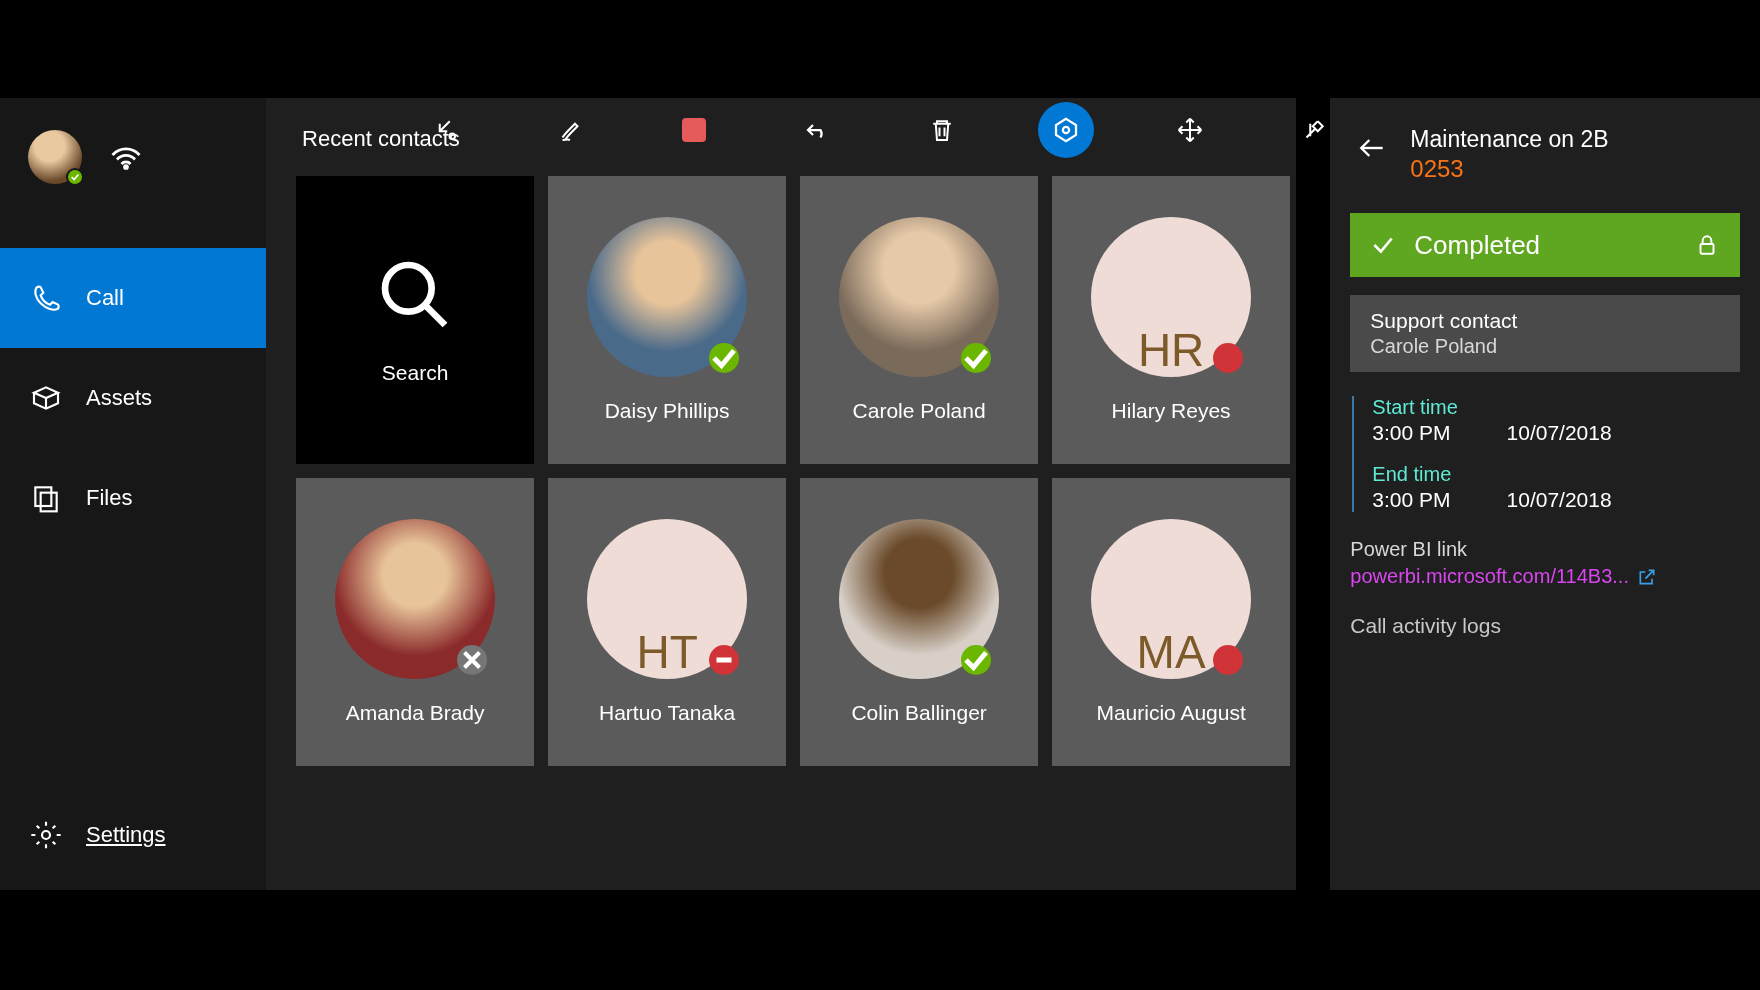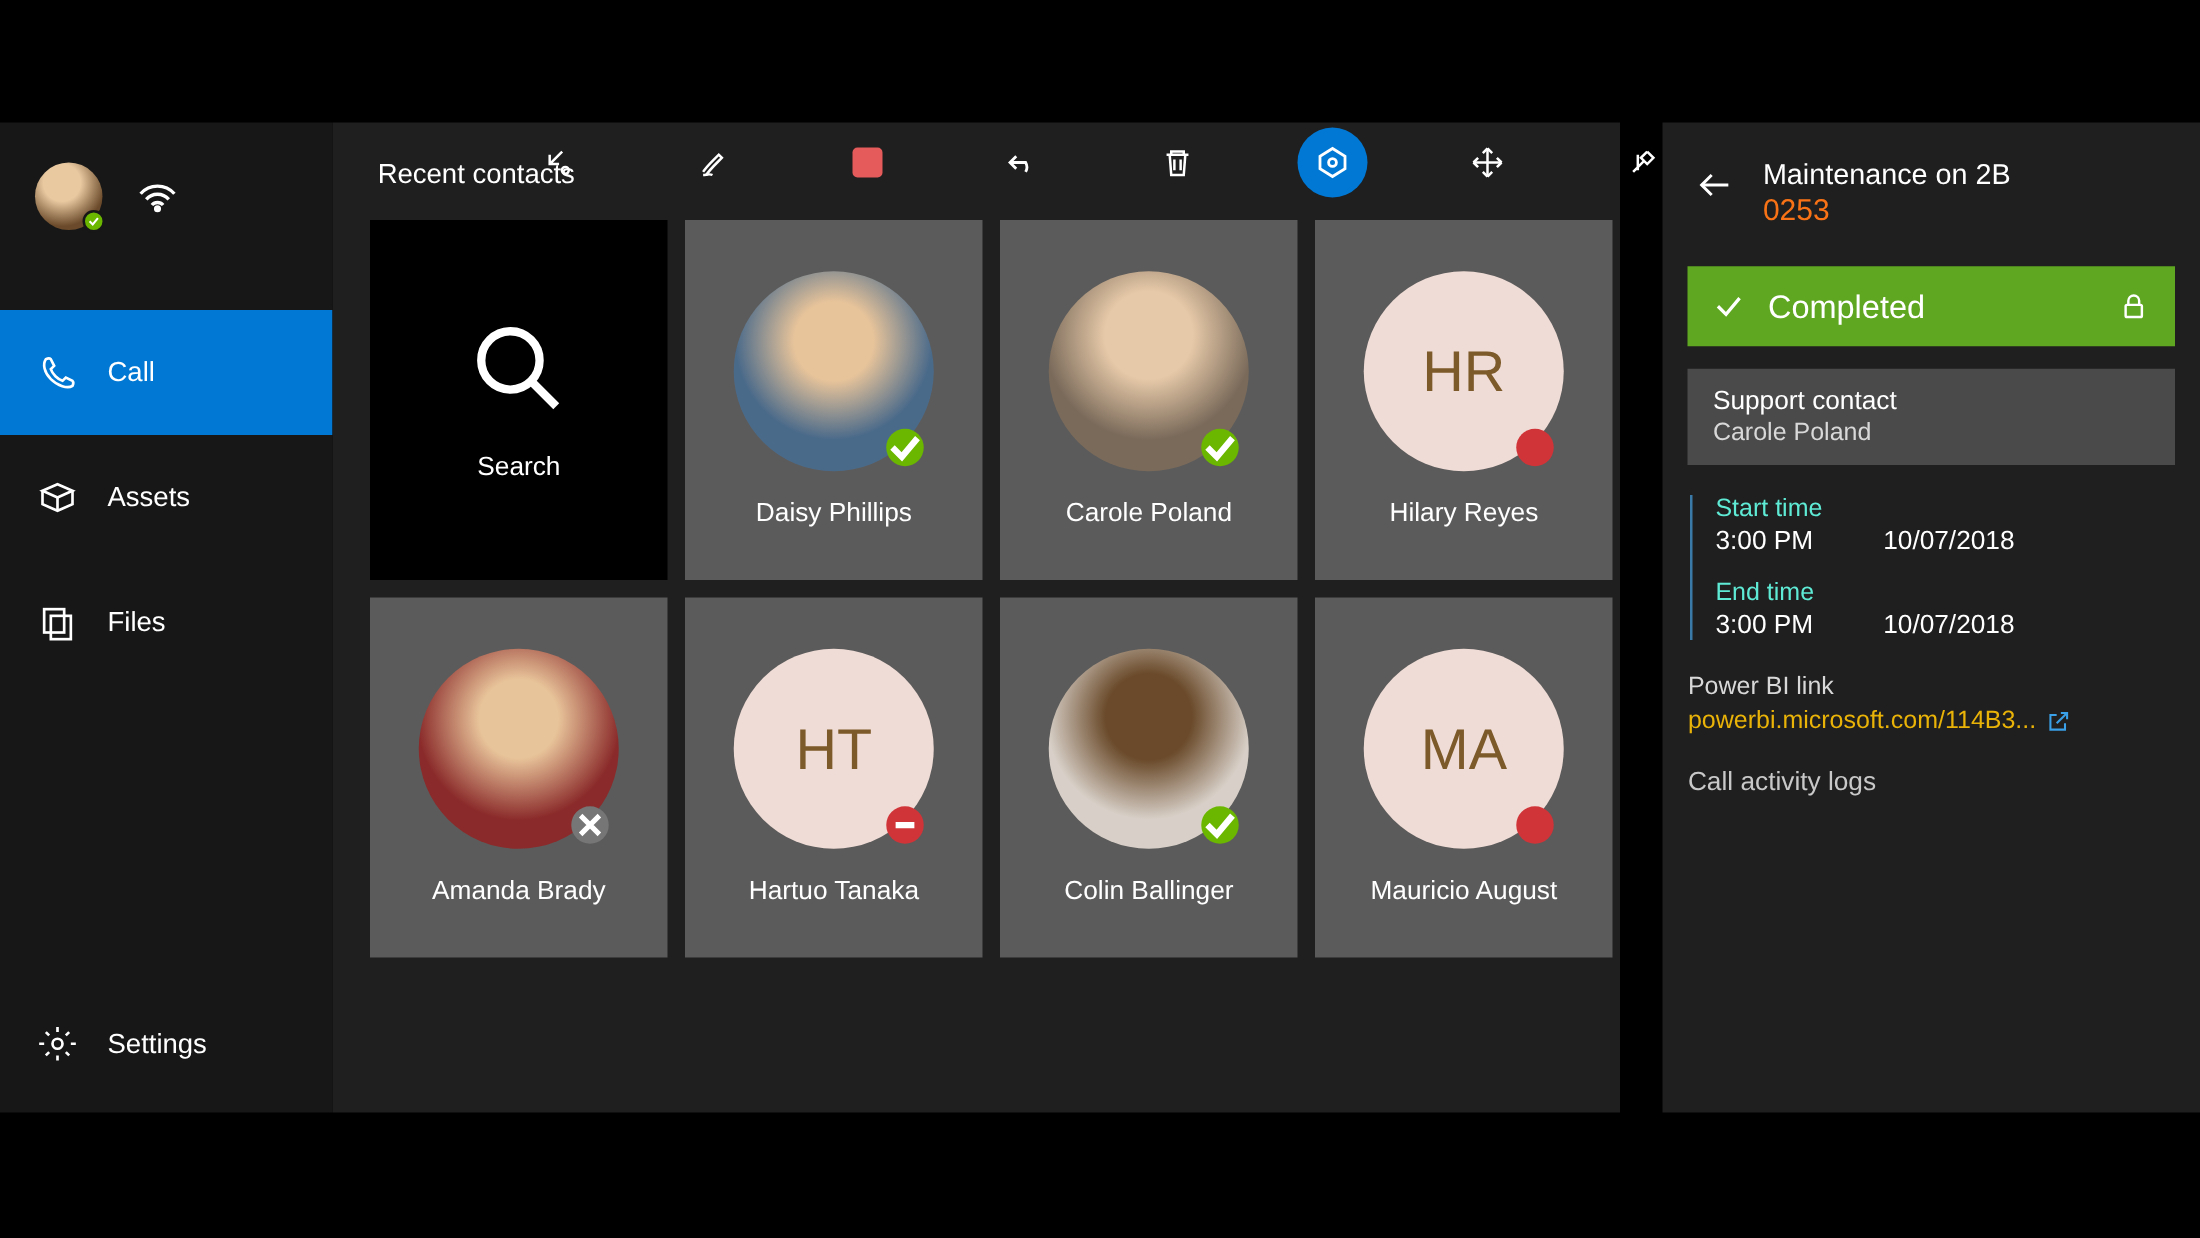--- a/index.html
+++ b/index.html
@@ -96,20 +96,21 @@
   .nav-item svg { width:32px;height:32px; flex-shrink:0;}
   .sidebar-spacer { flex:1; }
   .nav-settings {
     height: 90px;
     display:flex; align-items:center;
     padding-left: 30px;
     gap: 24px;
     font-size: 22px;
     cursor:pointer;
     margin-bottom: 10px;
+    text-decoration: underline;
   }
   .nav-settings svg{width:32px;height:32px;}
   
   .main {
     flex:1;
     background:#1f1f1f;
     padding: 28px 30px 30px 30px;
     position:relative;
     max-width: 1030px;
   }
@@ -132,21 +133,21 @@
     align-items:center;
     justify-content:center;
     cursor:pointer;
     position:relative;
   }
   .tile.search-tile { background:#000000; }
   .tile .avatar {
     width: 160px; height:160px; border-radius:50%;
     position:relative;
     margin-bottom: 22px;
-    display:flex;align-items:center;justify-content:center;
+    display:flex;align-items:flex-end;justify-content:center;
   }
   .tile .avatar .status {
     position:absolute; bottom:4px; right:8px;
     width:30px;height:30px;border-radius:50%;
     display:flex;align-items:center;justify-content:center;
   }
   .st-green{background:#6bb700;}
   .st-red{background:#d13438;}
   .st-dash{background:#d13438;}
   .st-gray{background:#767676;}
@@ -203,21 +204,21 @@
   .time-block {
     border-left: 2px solid #3a7aa8;
     padding-left: 18px;
     margin-left: 2px;
     margin-bottom: 26px;
   }
   .time-row-label{font-size:20px;color:#5eead4;margin-bottom:2px;}
   .time-row-vals{display:flex;gap:56px;font-size:21px;font-weight:500;margin-bottom:18px;}
   .time-row-vals:last-child{margin-bottom:0;}
   .pb-label{font-size:20px;color:#d8d8d8;margin-bottom:4px;}
-  .pb-link{font-size:20px;color:#eab308;display:flex;align-items:center;gap:8px;cursor:pointer;margin-bottom:26px;}
+  .pb-link{font-size:20px;color:#d946ef;display:flex;align-items:center;gap:8px;cursor:pointer;margin-bottom:26px;}
   .pb-link svg{width:20px;height:20px;}
   .logs-label{font-size:21px;color:#c8c8c8;}
 </style>
 </head>
 <body>
 
 <div class="outer">
   <div class="toolbar">
     <div class="toolbar-btn">
       <svg viewBox="0 0 24 24" fill="none" stroke="currentColor" stroke-width="1.6">

